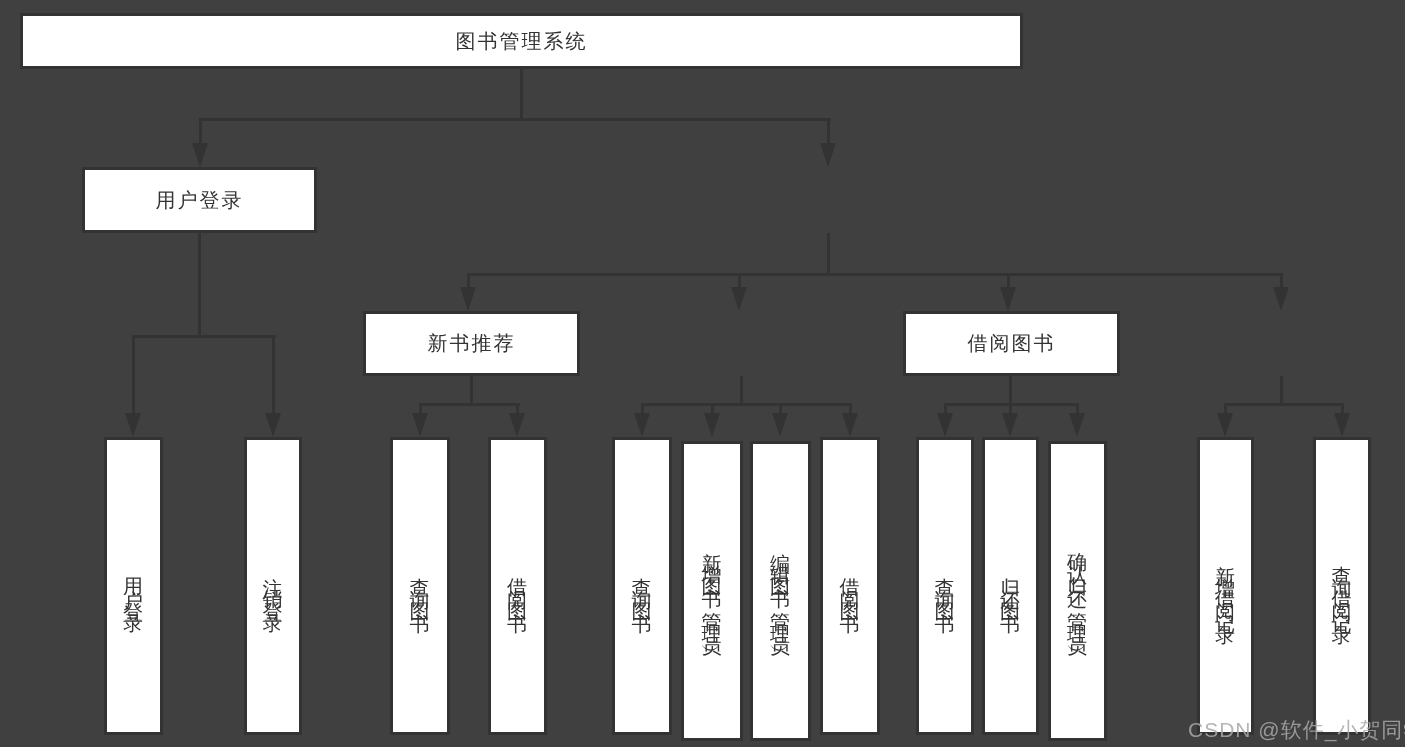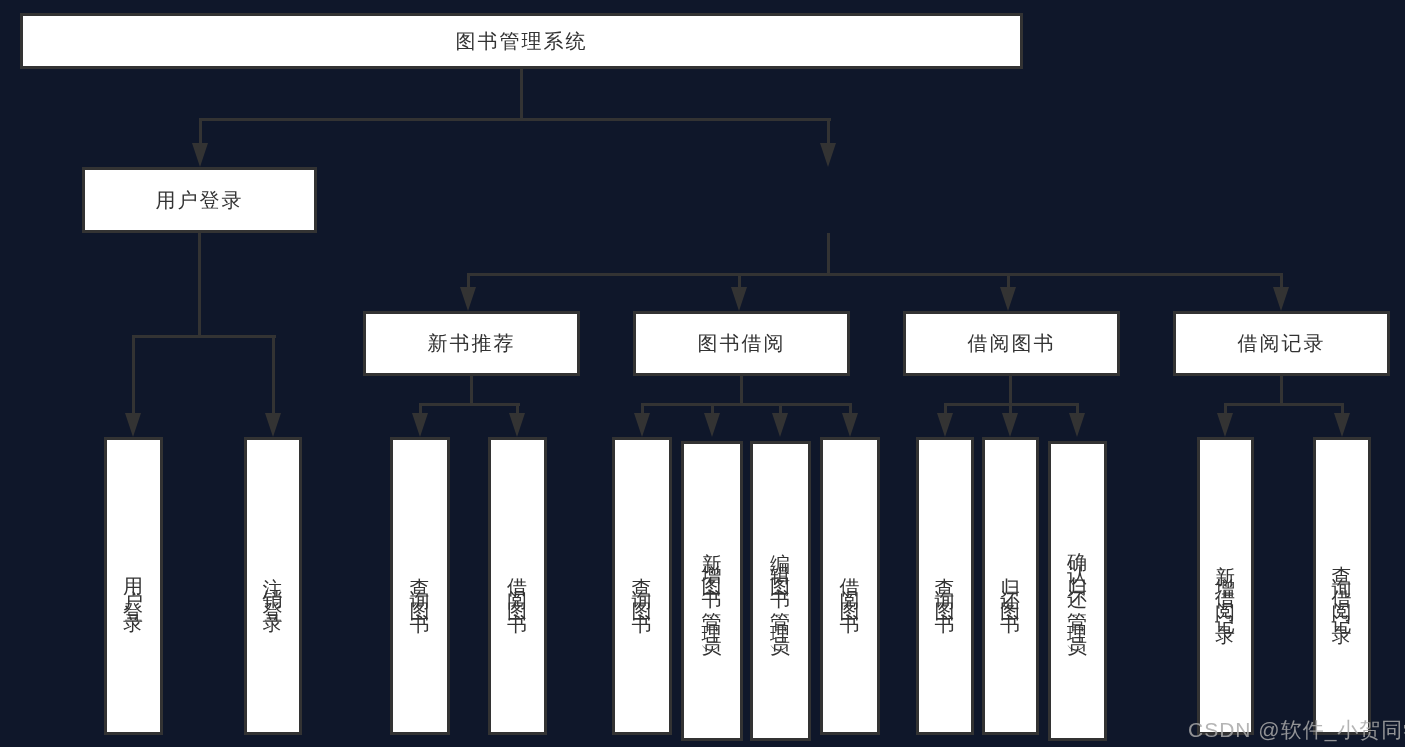--- a/index.html
+++ b/index.html
@@ -1,19 +1,19 @@
 <!DOCTYPE html>
 <html><head>
 <meta charset="utf-8">
 <style>
   html,body{margin:0;padding:0;background:#ffffff;}
   #canvas{
     position:relative;
     width:1405px;height:747px;
-    background:#0f172a;
+    background:#404040;
     font-family:"Liberation Sans",sans-serif;
     overflow:hidden;
   }
   .box{
     position:absolute;
     box-sizing:border-box;
     border:3px solid #333333;
     background:#ffffff;
     display:flex;
     align-items:center;
@@ -86,28 +86,22 @@
   <div class="line" style="left:738px;top:273px;width:3px;height:14px;"></div>
   <div class="arrow-head" style="left:731px;top:287px;"></div>
   <div class="line" style="left:1007px;top:273px;width:3px;height:14px;"></div>
   <div class="arrow-head" style="left:1000px;top:287px;"></div>
   <div class="line" style="left:1280px;top:273px;width:3px;height:14px;"></div>
   <div class="arrow-head" style="left:1273px;top:287px;"></div>
 
   <div class="box hbox" style="left:363px;top:311px;width:217px;height:65px;">
     <span>新书推荐</span>
   </div>
-  <div class="box hbox" style="left:633px;top:311px;width:217px;height:65px;">
-    <span>图书借阅</span>
-  </div>
   <div class="box hbox" style="left:903px;top:311px;width:217px;height:65px;">
     <span>借阅图书</span>
-  </div>
-  <div class="box hbox" style="left:1173px;top:311px;width:217px;height:65px;">
-    <span>借阅记录</span>
   </div>
 
   <div class="line" style="left:470px;top:376px;width:3px;height:27px;"></div>
   <div class="line" style="left:419px;top:403px;width:101px;height:3px;"></div>
   <div class="line" style="left:419px;top:403px;width:3px;height:10px;"></div>
   <div class="arrow-head" style="left:412px;top:413px;"></div>
   <div class="line" style="left:516px;top:403px;width:3px;height:10px;"></div>
   <div class="arrow-head" style="left:509px;top:413px;"></div>
 
   <div class="line" style="left:740px;top:376px;width:3px;height:27px;"></div>

